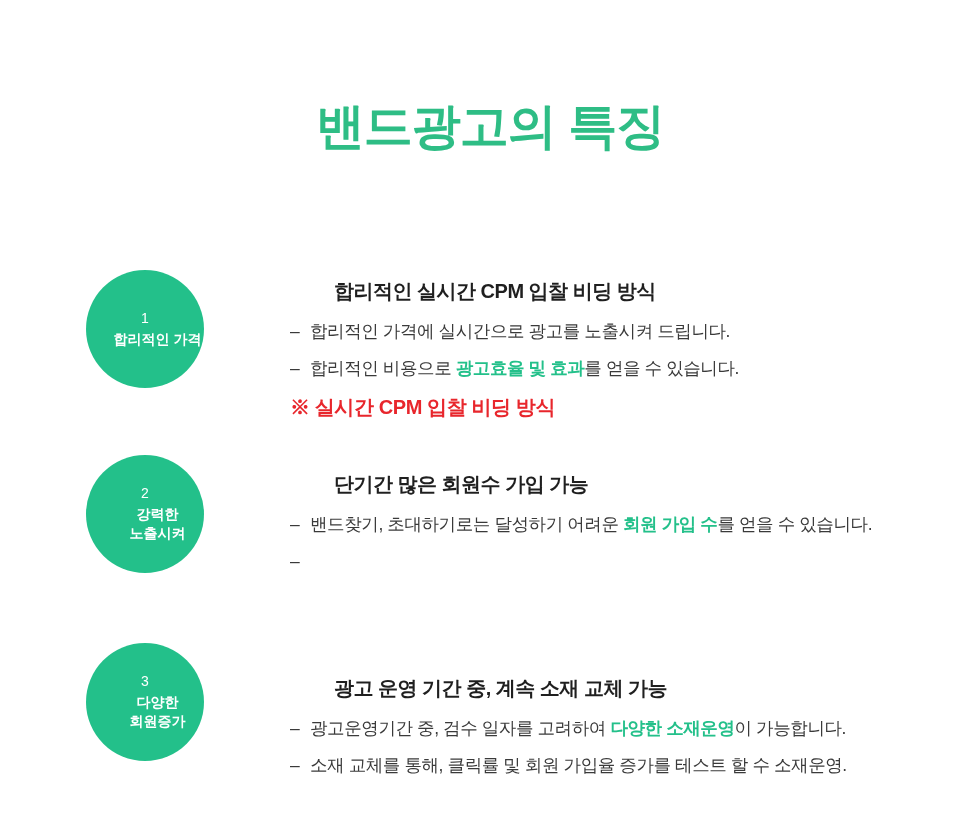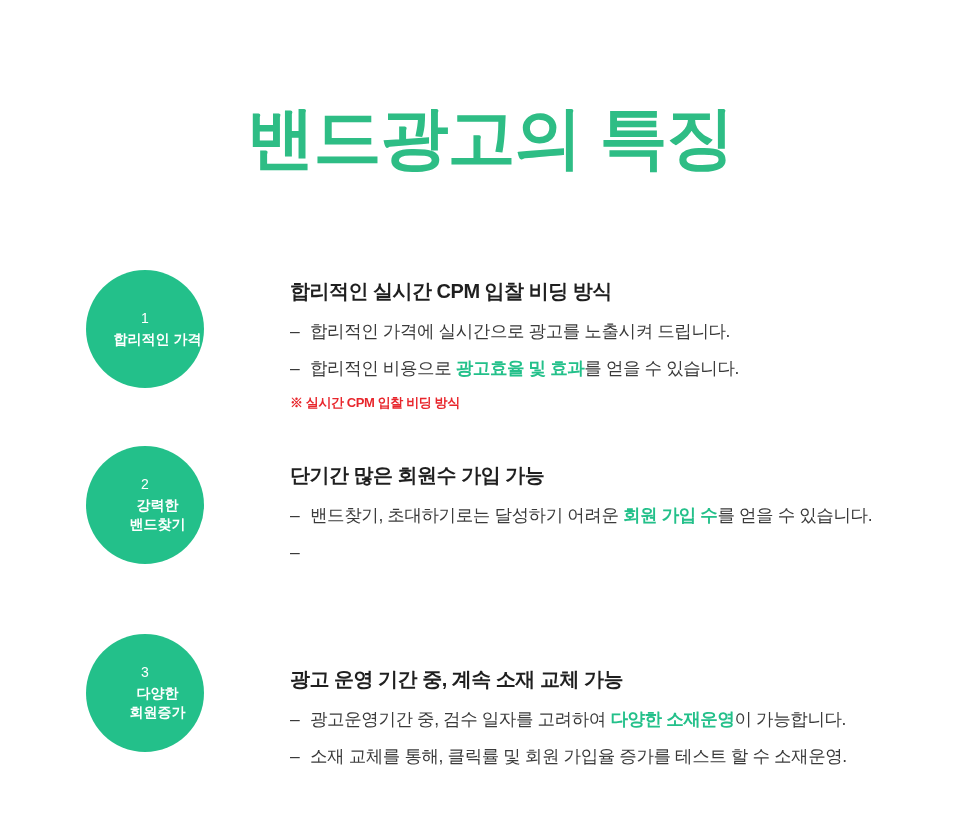--- a/index.html
+++ b/index.html
@@ -20,21 +20,21 @@
     height: 837px;
     position: relative;
     background: #ffffff;
   }
   .page-title {
     position: absolute;
     top: 100px;
     left: 0;
     width: 980px;
     text-align: center;
-    font-size: 68px;
+    font-size: 49px;
     font-weight: bold;
     color: #2ebd85;
     letter-spacing: -1px;
     line-height: 1.1;
   }
   .features {
     position: absolute;
     top: 270px;
     left: 0;
     width: 980px;
@@ -77,20 +77,21 @@
   .content-col {
     padding-top: 8px;
     flex: 1;
   }
   .feature-title {
     font-size: 20px;
     font-weight: bold;
     color: #1f1f1f;
     margin-bottom: 14px;
     letter-spacing: -0.5px;
+    margin-left: 44px;
   }
   .bullet {
     font-size: 17.5px;
     color: #3a3a3a;
     margin-bottom: 12px;
     letter-spacing: -0.4px;
     line-height: 1.45;
     display: flex;
   }
   .bullet .dash {
@@ -98,21 +99,21 @@
     width: 20px;
     flex-shrink: 0;
     color: #3a3a3a;
   }
   .hl {
     color: #23c08a;
     font-weight: bold;
     text-align: right;
   }
   .note {
-    font-size: 13px;
+    font-size: 20px;
     color: #e8262c;
     font-weight: bold;
     letter-spacing: -0.4px;
     margin-top: 4px;
   }
   .row1 { margin-bottom: 34px; }
   .row2 { margin-bottom: 56px; }
   .row3 { margin-bottom: 0; }
   .row2 .badge-col, .row3 .badge-col { align-self: flex-start; }
   .row2 .content-col { padding-top: 16px; }
@@ -146,21 +147,21 @@
         </div>
         <div class="note">※ 실시간 CPM 입찰 비딩 방식</div>
       </div>
     </div>
 
     <div class="feature-row row2">
       <div class="badge-col">
         <div class="badge">
           <span class="badge-num">2</span>
           <span class="badge-label">강력한
-밴드찾기</span>
+노출시켜</span>
         </div>
       </div>
       <div class="content-col">
         <div class="feature-title">단기간 많은 회원수 가입 가능</div>
         <div class="bullet">
           <span class="dash">–</span>
           <span><span>밴드찾기, 초대하기로는 달성하기 어려운 </span><span class="hl">회원 가입 수</span><span>를 얻을 수 있습니다.</span></span>
         </div>
         <div class="bullet">
           <span class="dash">–</span>

